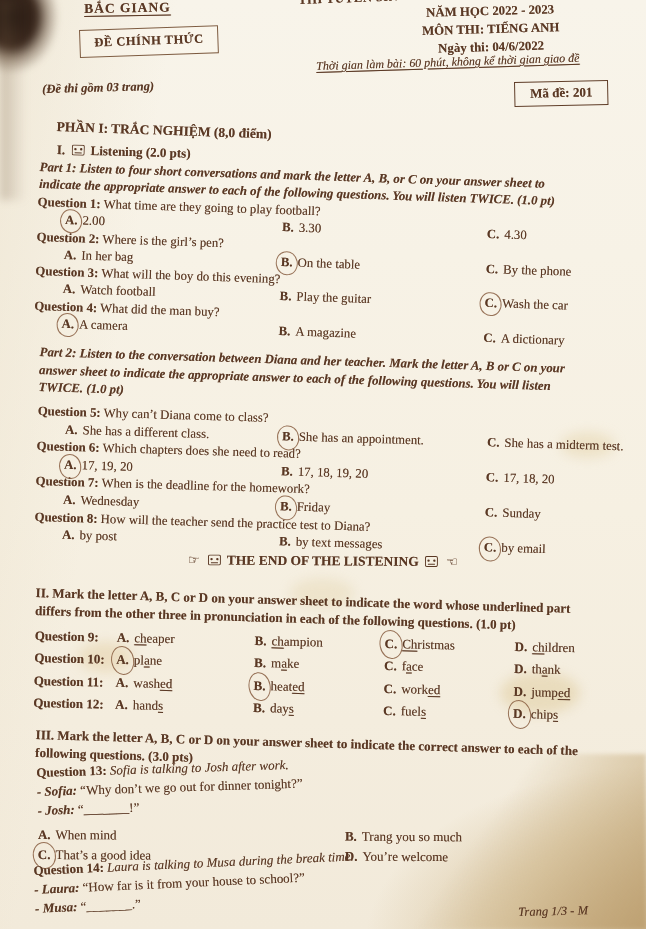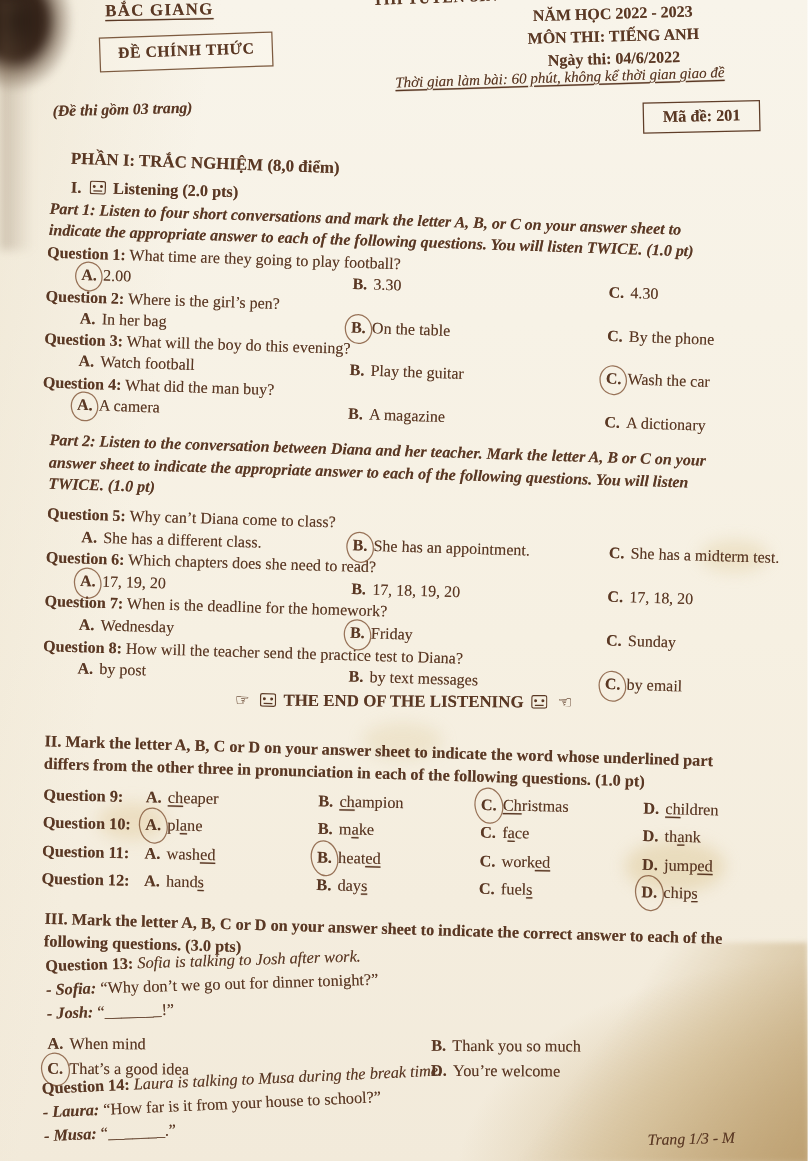--- a/index.html
+++ b/index.html
@@ -249,21 +249,21 @@
   <div class="nw">following questions. (3.0 pts)</div>
 </div>
 <div class="abs q13">
   <div class="nw"><span class="b">Question 13:</span> <span class="i">Sofia is talking to Josh after work.</span></div>
   <div class="nw"><span class="b i">- Sofia:</span> <span>“Why don’t we go out for dinner tonight?”</span></div>
   <div class="nw"><span class="b i">- Josh:</span> <span>“_______!”</span></div>
 </div>
 <div class="abs q13opts">
   <div class="opts2">
     <span class="c1 nw"><span class="ltr">A.</span><span>When mind</span></span>
-    <span class="c2 nw"><span class="ltr">B.</span><span>Thank you so much</span></span>
+    <span class="c2 nw"><span class="ltr">B.</span><span>Trang you so much</span></span>
   </div>
   <div class="opts2">
     <span class="c1 nw"><span class="ltr circled">C.</span><span>That’s a good idea</span></span>
     <span class="c2 nw"><span class="ltr">D.</span><span>You’re welcome</span></span>
   </div>
 </div>
 <div class="abs q14">
   <div class="nw"><span class="b">Question 14:</span> <span class="i">Laura is talking to Musa during the break time.</span></div>
   <div class="nw"><span class="b i">- Laura:</span> <span>“How far is it from your house to school?”</span></div>
   <div class="nw"><span class="b i">- Musa:</span> <span>“_______.”</span></div>

